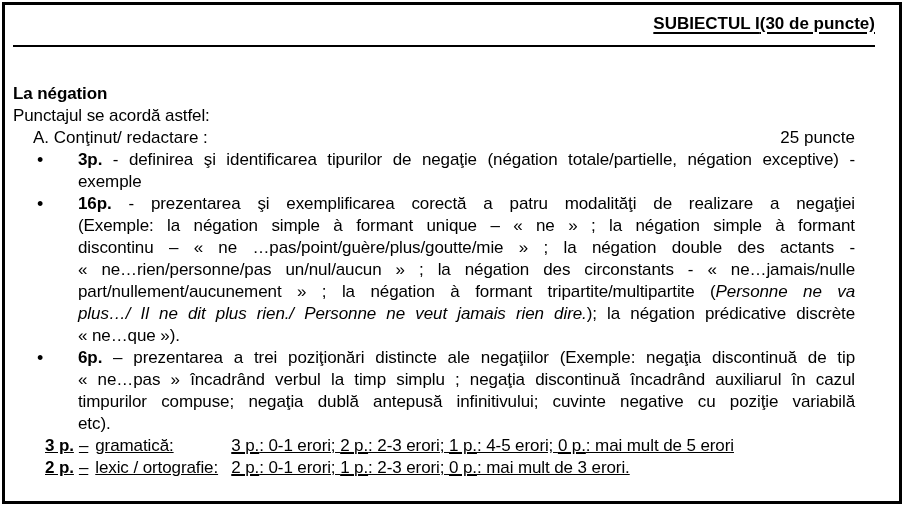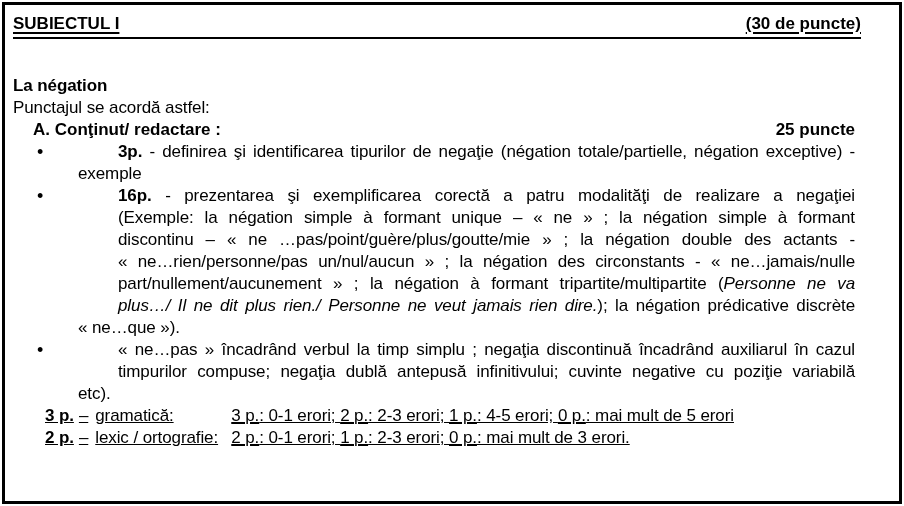--- a/index.html
+++ b/index.html
@@ -23,58 +23,58 @@
     border: 3px solid #000000;
     pointer-events: none;
   }
   .inner {
     position: absolute;
     inset: 5px;
     padding: 8px 8px 0 8px;
   }
   .hrow {
     display: flex;
-    justify-content: space-between;
+    justify-content: flex-end;
     align-items: flex-end;
-    margin-right: 30px;
-    padding-bottom: 3px;
+    margin-right: 16px;
+    padding-bottom: 11px;
     border-bottom: 2px solid #000000;
     font-weight: bold;
     line-height: 21px;
   }
   .hrow .htxt { text-decoration: underline; text-decoration-thickness: 2px; text-underline-offset: 3px; }
   .line {
     line-height: 22px;
     letter-spacing: -0.1px;
   }
   .bold { font-weight: bold; margin-top: 36px; }
   .srow {
     display: flex;
     justify-content: space-between;
     margin-left: 20px;
     margin-right: 36px;
     line-height: 22px;
-    font-weight: bold;
+    font-weight: normal;
   }
   .para {
     position: relative;
     margin-left: 65px;
     margin-right: 36px;
     line-height: 22px;
     letter-spacing: -0.1px;
   }
   .para .marker {
     position: absolute;
     left: -41px;
     top: 0;
     font-size: 18px;
     line-height: 22px;
   }
   .pline { line-height: 22px; }
-  .jl { text-align: justify; text-align-last: justify; margin-left: 40px; }
+  .jl { text-align: justify; text-align-last: justify; }
   .grow {
     display: flex;
     margin-left: 32px;
     margin-right: 36px;
     line-height: 22px;
     letter-spacing: -0.1px;
     white-space: pre;
     text-decoration: underline;
   }
   .g-pts { font-weight: bold; }
@@ -123,20 +123,21 @@
           <div class="pline jl"><span>« ne…rien/personne/pas un/nul/aucun » ; la négation des circonstants - « ne…jamais/nulle</span></div>
           <div class="pline jl"><span>part/nullement/aucunement » ; la négation à formant tripartite/multipartite (</span><span class="ri">Personne ne va</span></div>
           <div class="pline jl"><span class="ri">plus…/ Il ne dit plus rien./ Personne ne veut jamais rien dire.</span><span>); la négation prédicative discrète</span></div>
           <div class="pline"><span>« ne…que »).</span></div>
         </div>
     </div>
 
     <div class="para">
       <span class="marker">•</span>
       <div>
+          <div class="pline jl"><span class="rb">6p.</span><span> – prezentarea a trei poziţionări distincte ale negaţiilor (Exemple: negaţia discontinuă de tip</span></div>
           <div class="pline jl"><span>« ne…pas » încadrând verbul la timp simplu ; negaţia discontinuă încadrând auxiliarul în cazul</span></div>
           <div class="pline jl"><span>timpurilor compuse; negaţia dublă antepusă infinitivului; cuvinte negative cu poziţie variabilă</span></div>
           <div class="pline"><span>etc).</span></div>
         </div>
     </div>
 
 
     <div class="grow">
       <span class="g-pts">3 p.</span>
       <span class="g-dash">–</span>

